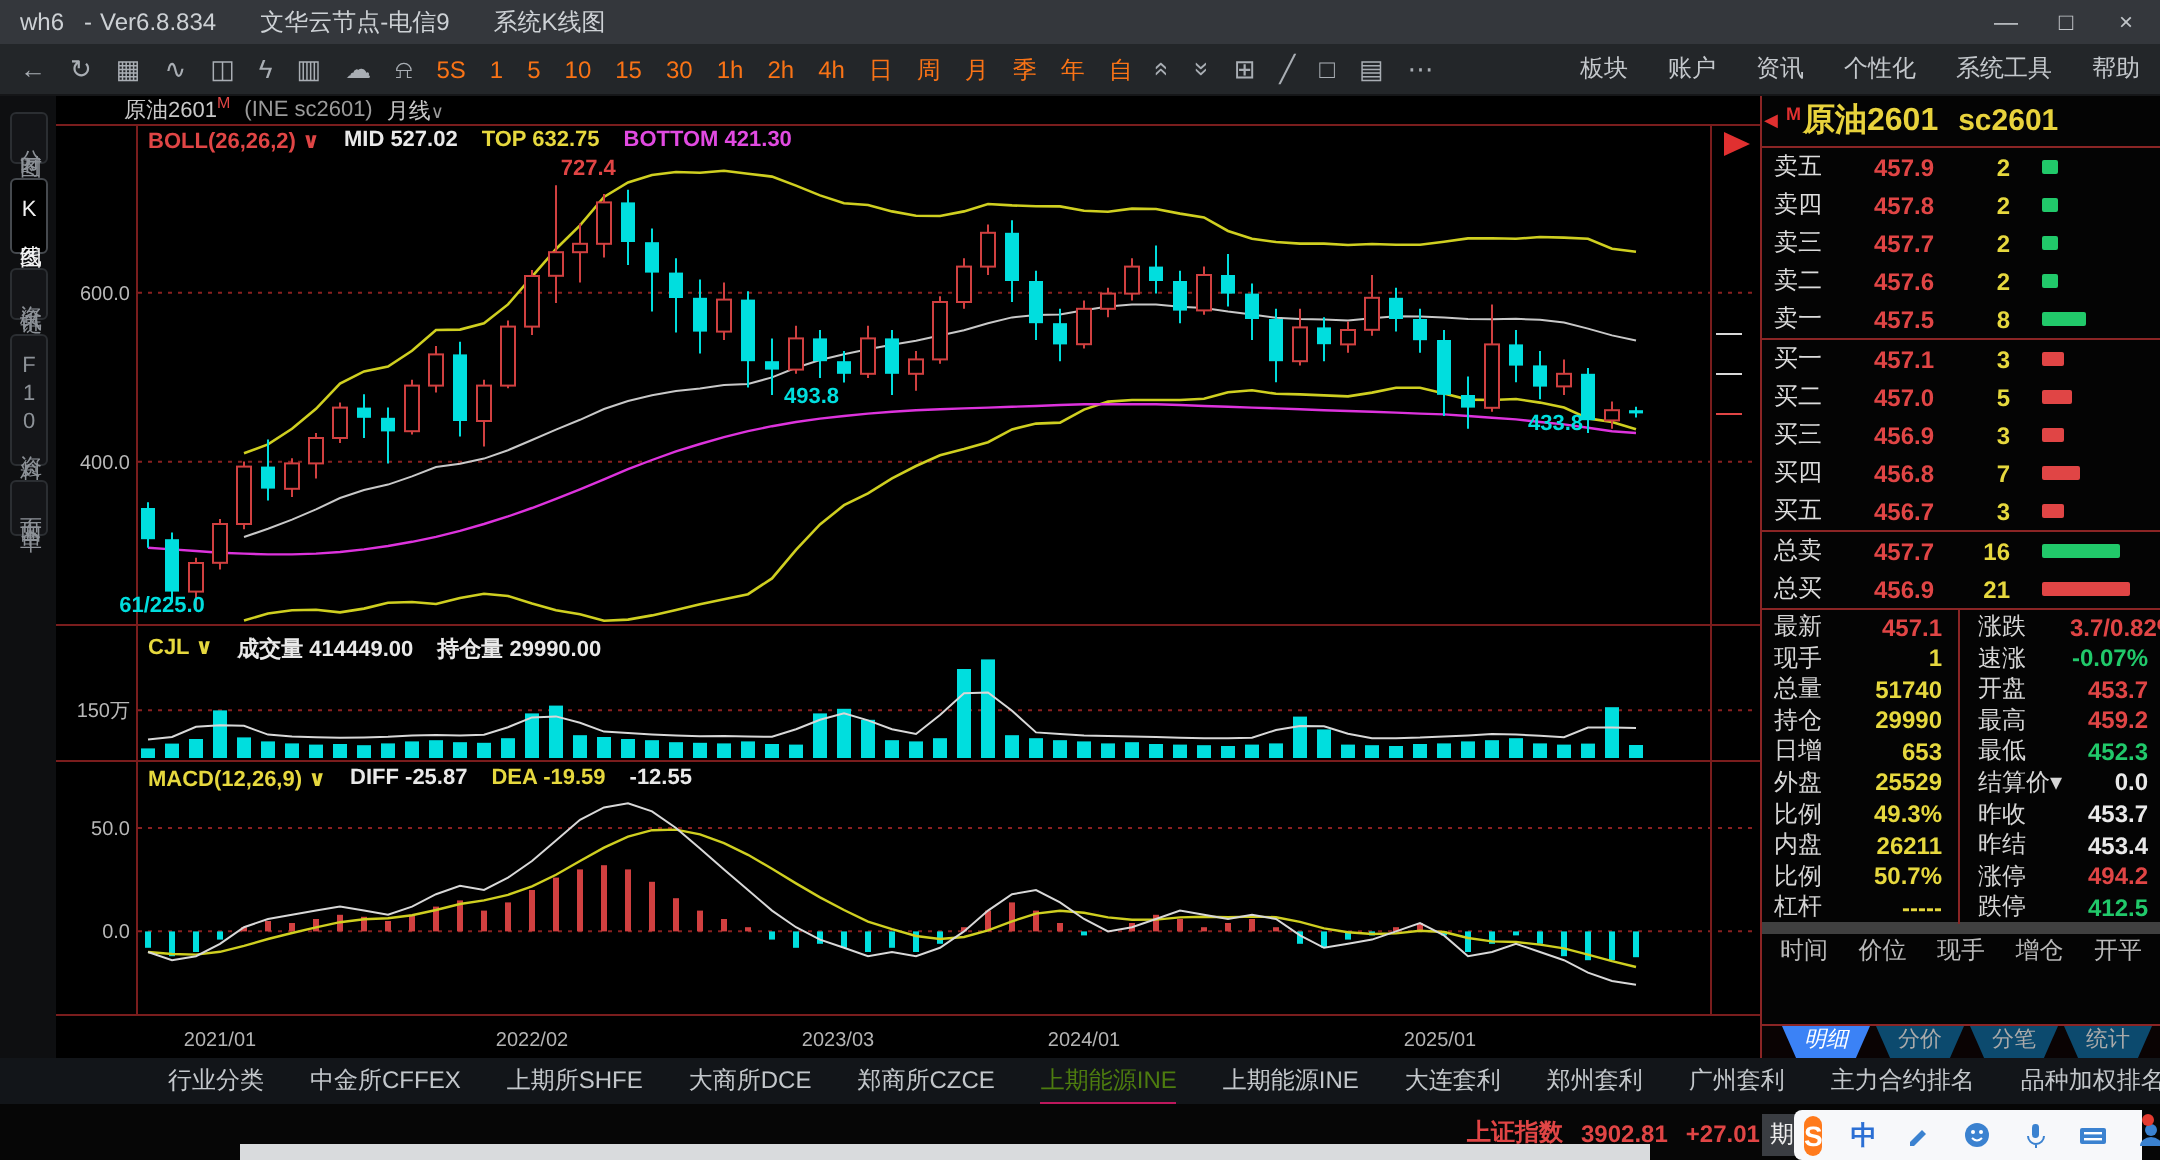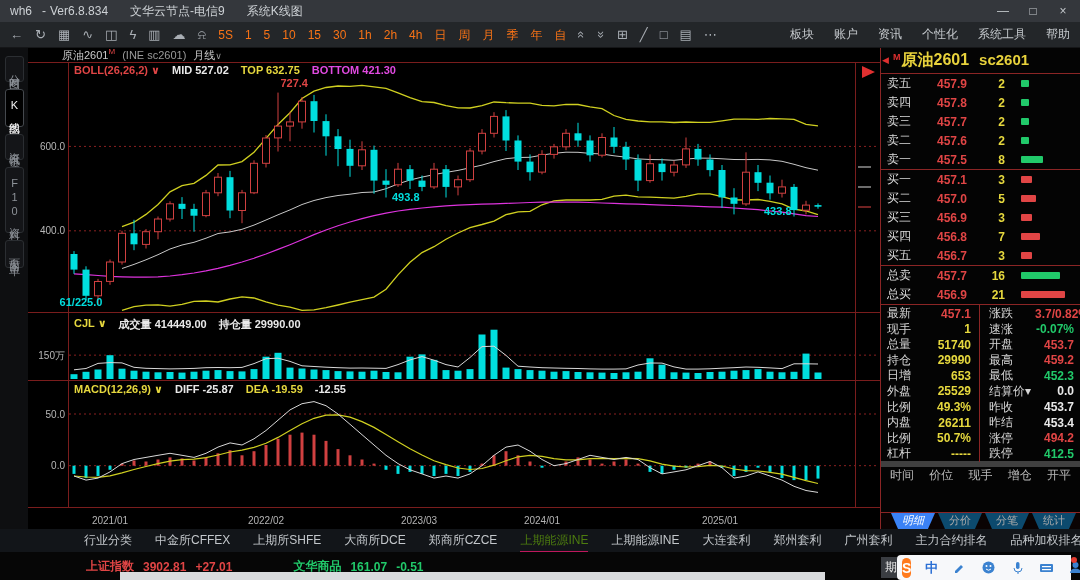--- a/index.html
+++ b/index.html
@@ -59,21 +59,21 @@
   .ptab{padding:0 11px;font-size:11px;line-height:15px;color:#aaa;background:#0c4a6e;cursor:pointer;
     clip-path:polygon(0 0,100% 0,84% 100%,16% 100%);}
   .ptab.active{color:#fff;background:#3b82f6;font-style:italic;}
   
   .bottombar{height:23px;background:#121519;display:flex;align-items:center;padding-left:84px;gap:23px;
     font-size:12px;color:#c3c7cb;text-align:right;}
   .bbt{cursor:pointer;white-space:nowrap;line-height:21px;}
   .bbt.active{color:#4d7c0f;border-bottom:1px solid #be185d;}
   
   .statusbar{position:relative;height:29px;background:#060606;font-size:12px;font-weight:bold;
-    display:flex;align-items:center;padding-left:86px;}
+    display:flex;align-items:center;padding-left:86px;justify-content:flex-end;}
   .statusbar span{margin-right:9px;}
   .gap{margin-left:52px;}
   .taskbar-strip{position:absolute;left:120px;bottom:0;width:705px;height:9px;background:#d9dbdd;}
   .kbox{position:absolute;right:170px;bottom:3px;width:20px;height:21px;background:#3a3d42;color:#eee;
     font-size:12px;font-weight:normal;text-align:center;line-height:21px;}
   .ime{position:absolute;right:0;bottom:1px;width:164px;height:25px;background:#f7f8fa;border-radius:4px 0 0 4px;
     display:flex;align-items:center;gap:5px;padding:0 5px;}
   .sogou{width:20px;height:20px;background:#ff7a1c;border-radius:5px;color:#fff;font-weight:bold;
     font-size:14px;text-align:center;line-height:20px;cursor:pointer;}
   .ime-zh{color:#2b6fd4;font-weight:bold;font-size:13px;cursor:pointer;}

